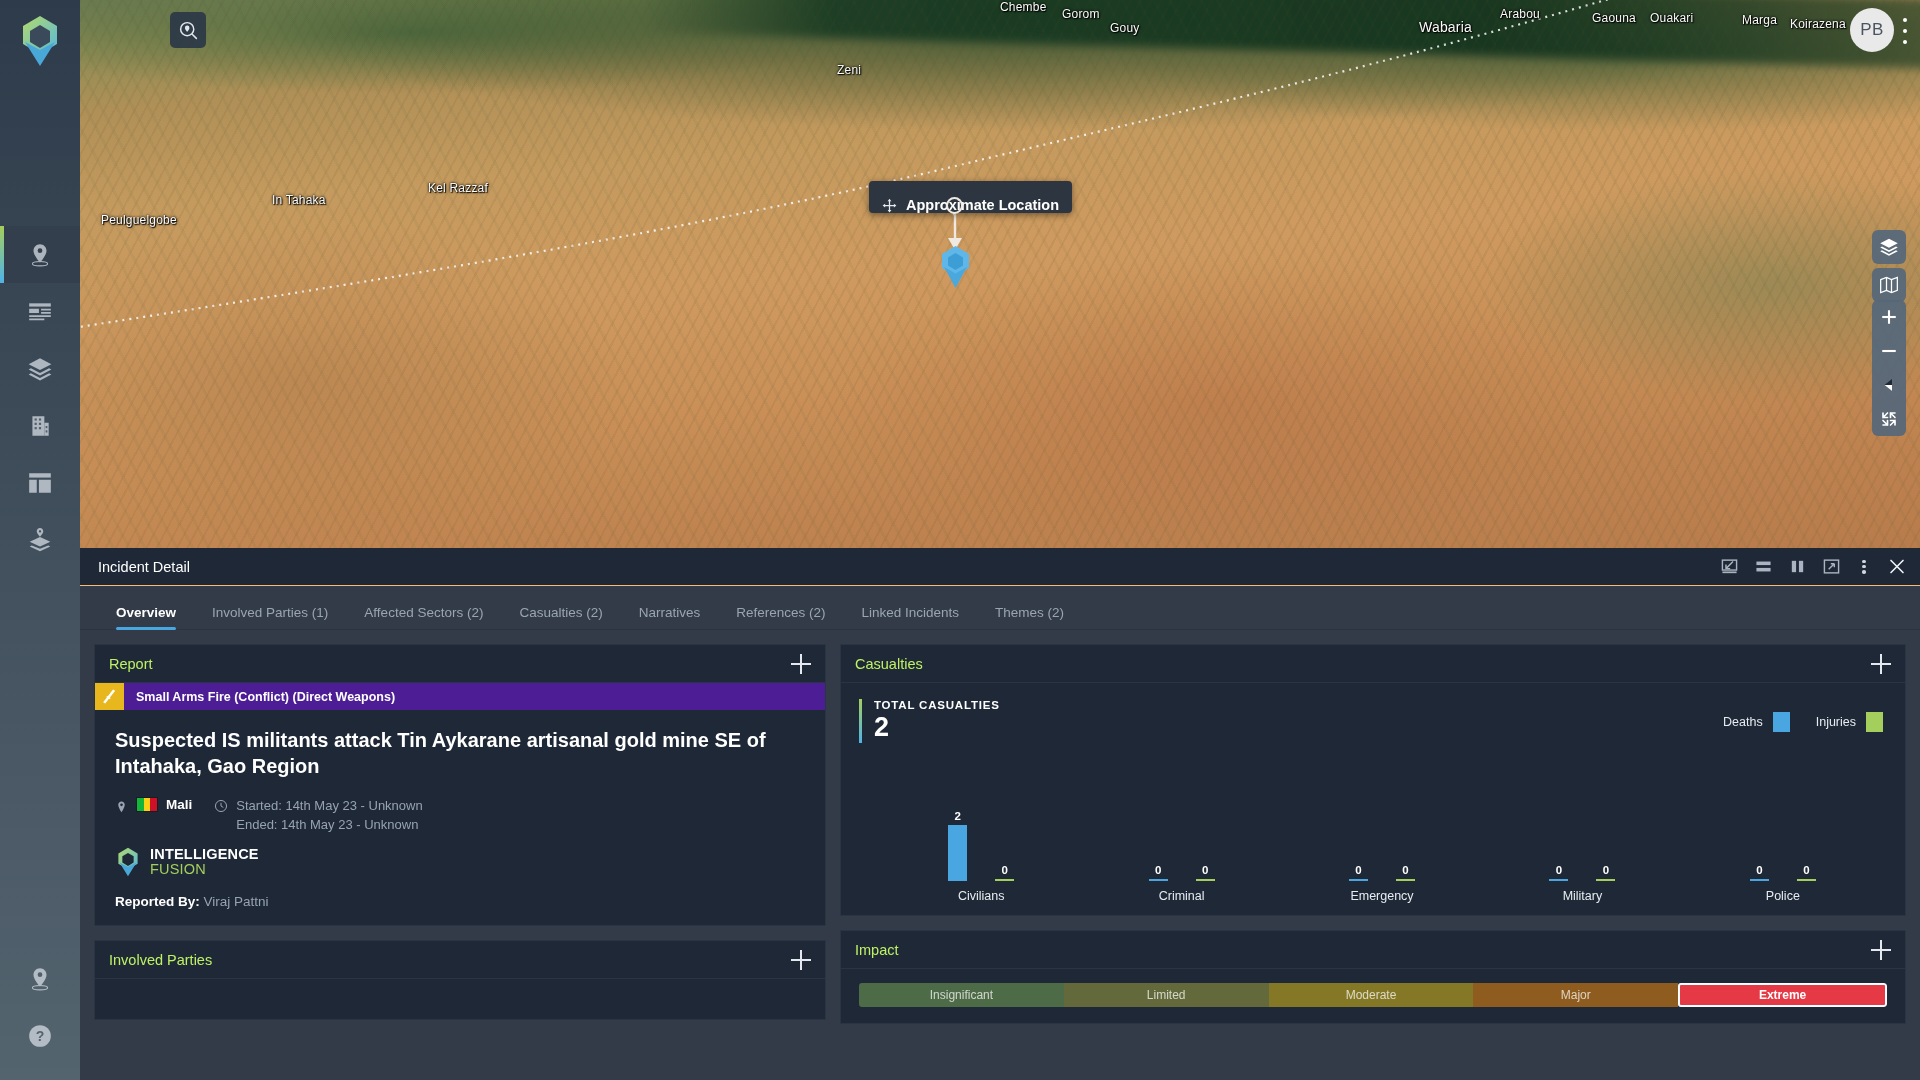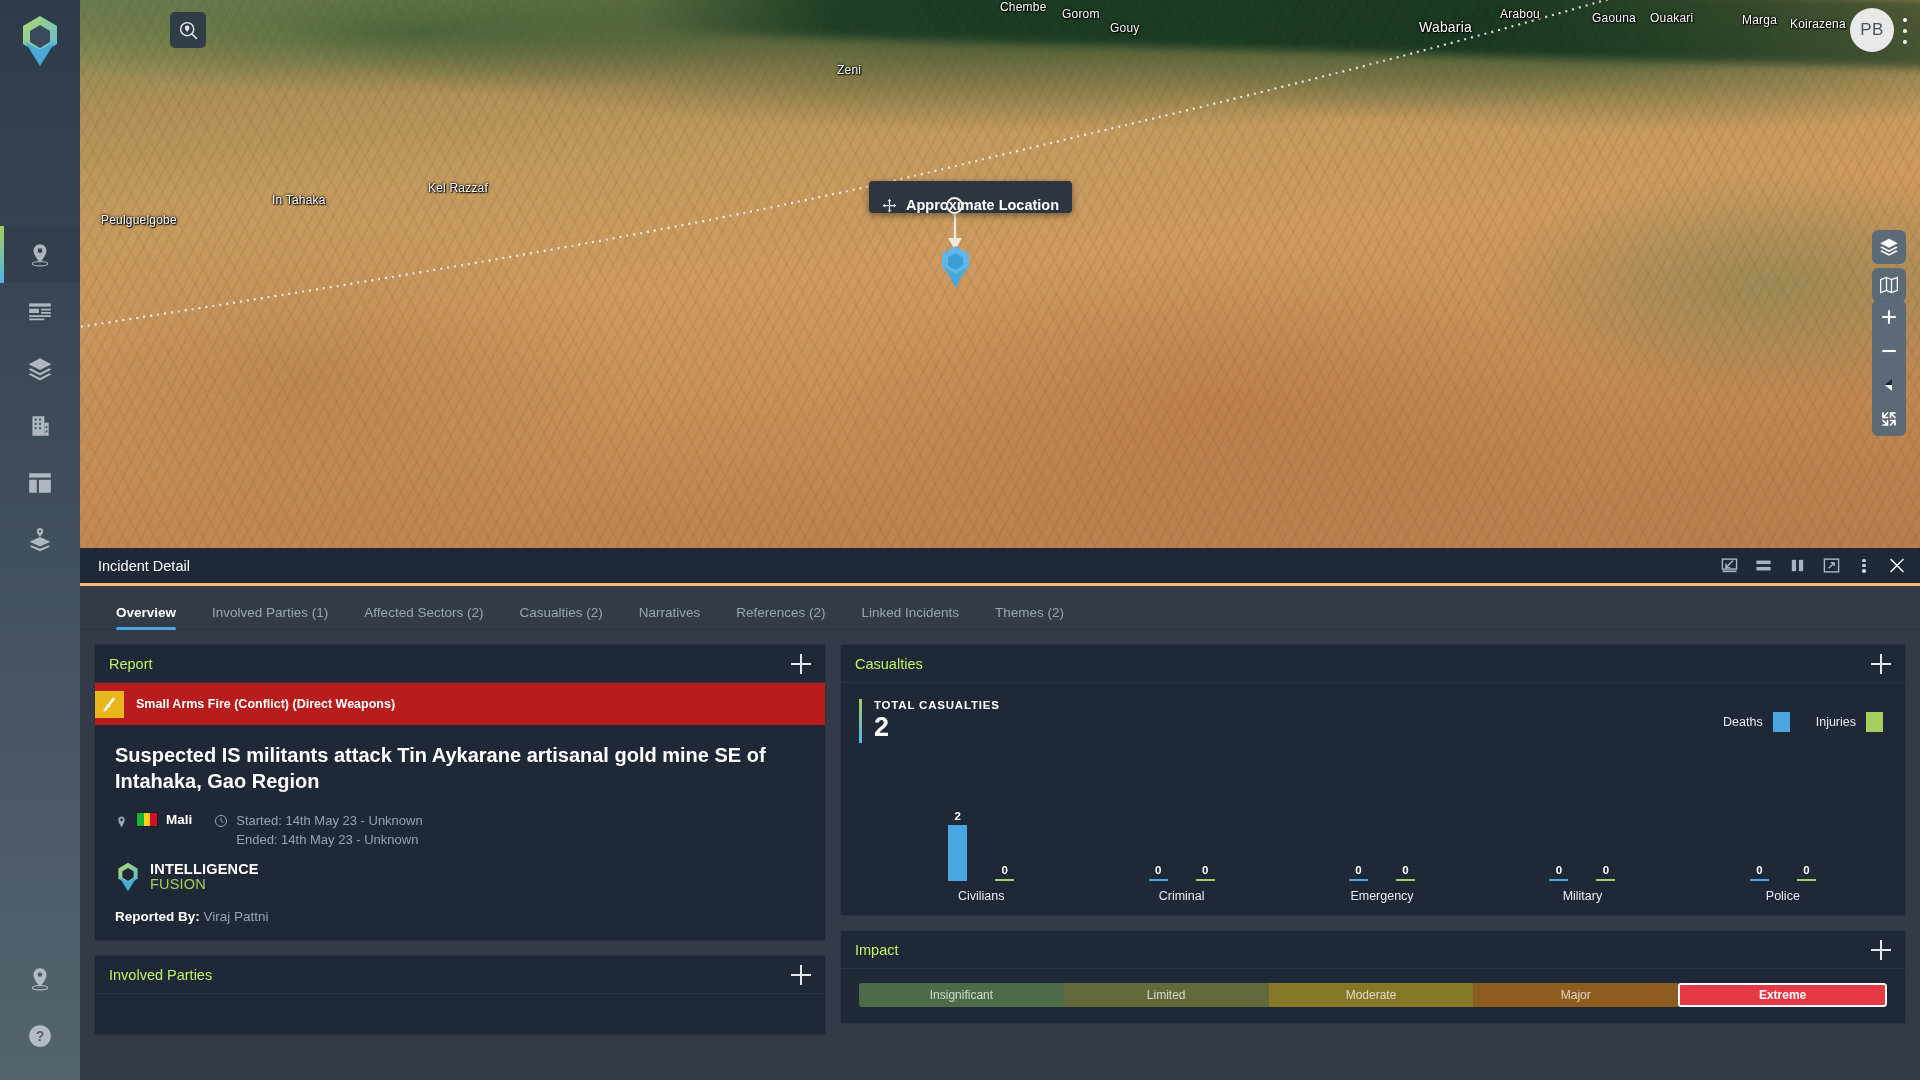--- a/index.html
+++ b/index.html
@@ -151,21 +151,21 @@
   }
 
   
   .detail {
     position: absolute; left: 80px; top: 548px; width: 1840px; height: 532px;
     background: #333b48; display: flex; flex-direction: column; z-index: 20;
   }
   .detail-head {
     height: 38px; background: #1e2836;
     display: flex; align-items: center; padding: 0 14px 0 18px;
-    border-bottom: 3px solid #fdba74;
+    border-bottom: 1px solid #fdba74;
   }
   .detail-title { color: #fff; font-size: 14.5px; }
   .head-spacer { flex: 1; }
   .head-ctls { display: flex; align-items: center; gap: 16px; }
   .head-btn { width: 18px; height: 18px; display: flex; align-items: center; justify-content: center; cursor: pointer; }
   .kebab { width: 16px; height: 18px; display: flex; flex-direction: column; align-items: center; justify-content: space-between; padding: 2px 0; cursor: pointer; }
   .kebab i { width: 3.5px; height: 3.5px; border-radius: 50%; background: #cfd6de; display: block; }
 
   .tabs {
     height: 44px; background: #333b48; display: flex; align-items: flex-end;
@@ -199,22 +199,22 @@
     width: 20px; height: 20px; position: relative; cursor: pointer;
   }
   .plus-btn::before, .plus-btn::after {
     content: ""; position: absolute; background: #e4e9ef;
   }
   .plus-btn::before { left: 0; right: 0; top: 9.5px; height: 1.6px; }
   .plus-btn::after  { top: 0; bottom: 0; left: 9.2px; width: 1.6px; }
 
   
   .incident-banner {
-    height: 42px; display: flex; align-items: center;
-    background: #b91c1c; position: relative;
+    height: 27px; display: flex; align-items: center;
+    background: #4c1d95; position: relative;
   }
   .banner-icon {
     width: 29px; height: 27px; background: #e8b71d;
     display: flex; align-items: center; justify-content: center; flex: none;
   }
   .banner-text { color: #fff; font-size: 12.5px; font-weight: bold; padding-left: 12px; }
   .report-body { padding: 18px 20px 16px 20px; }
   .report-title {
     color: #fff; font-size: 20px; font-weight: bold; line-height: 1.28;
     max-width: 690px; margin-bottom: 18px;

